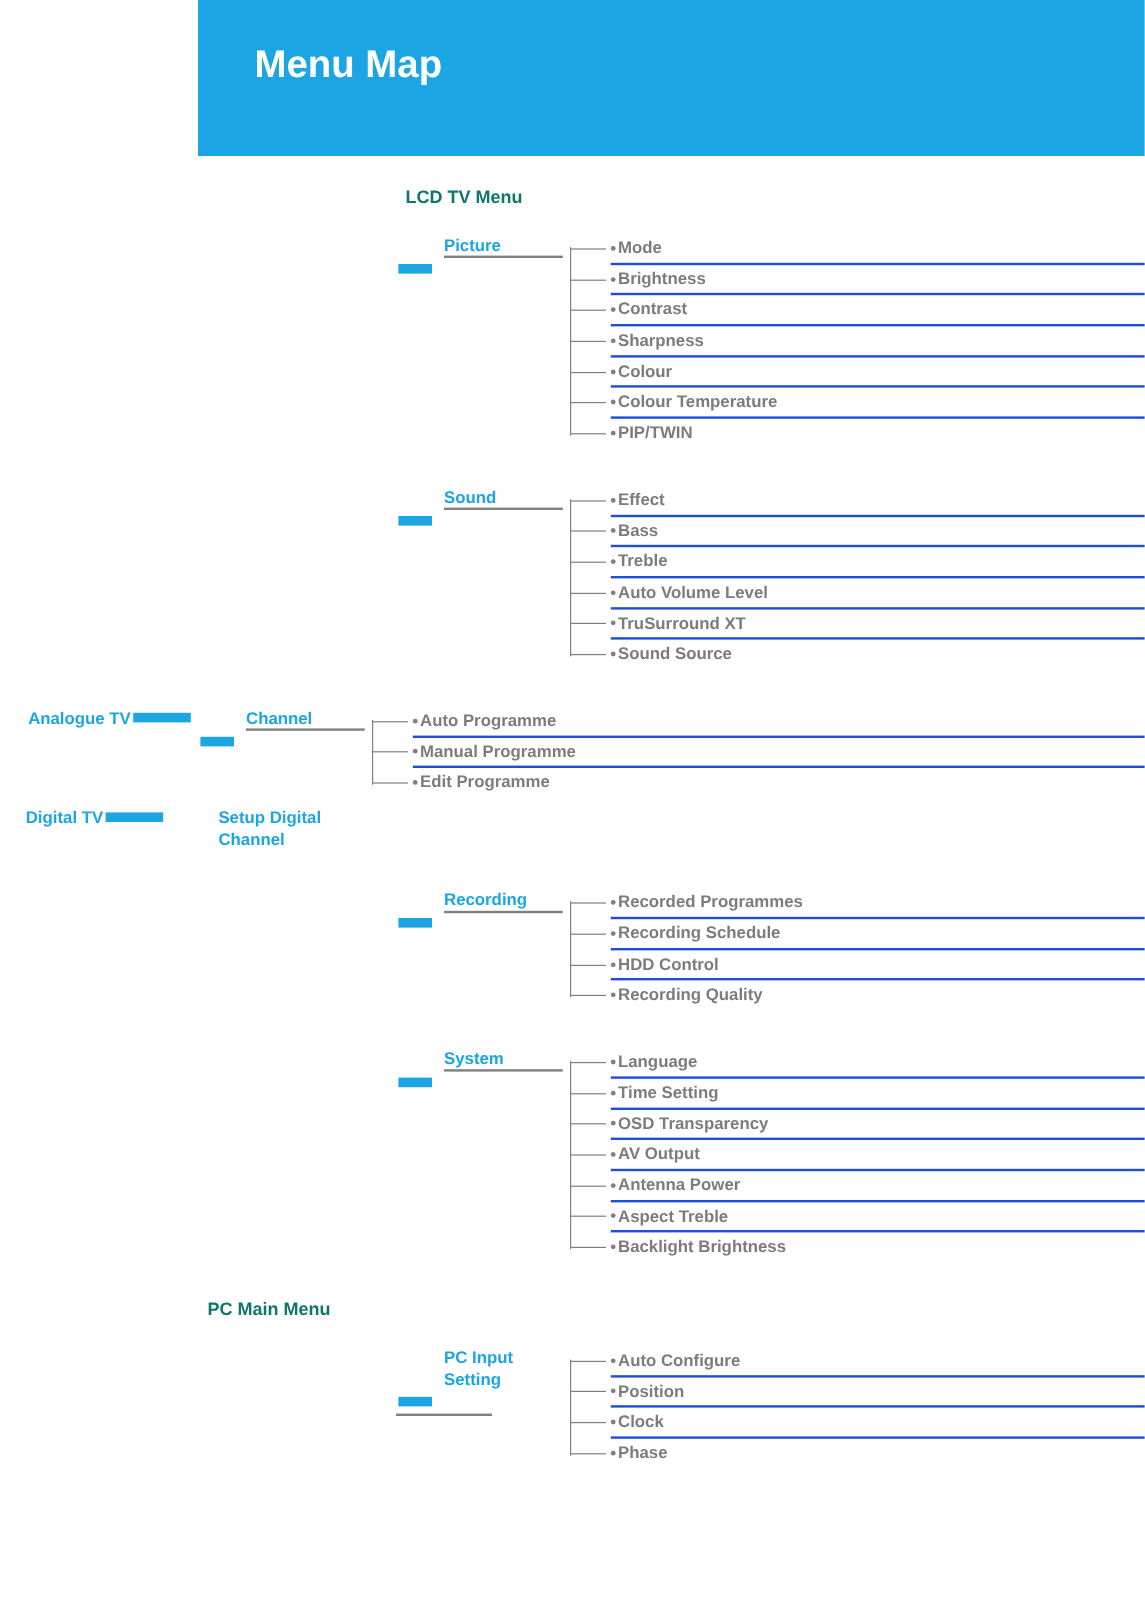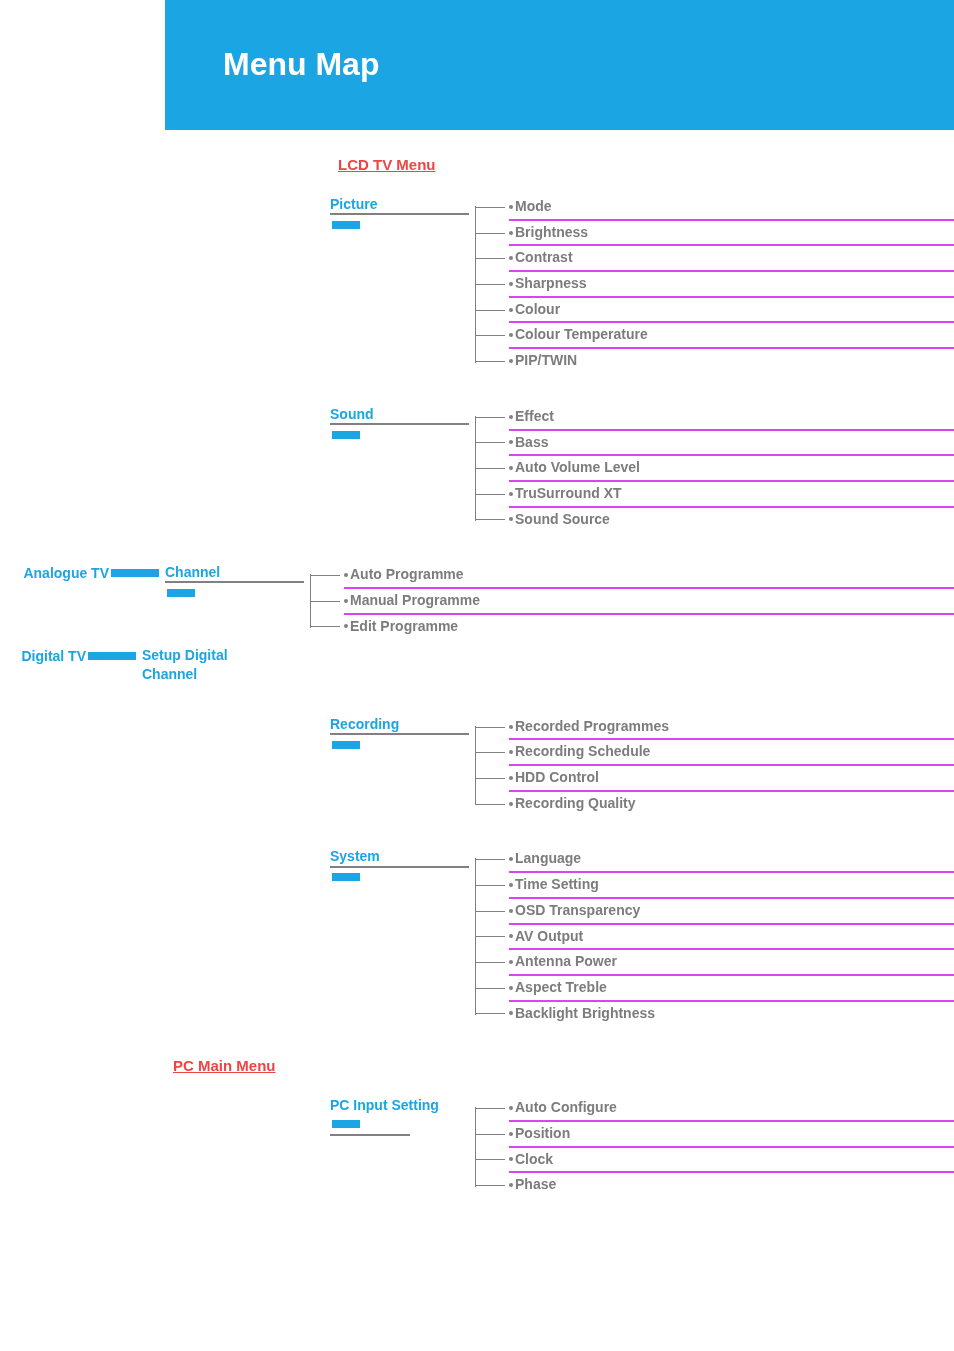--- a/index.html
+++ b/index.html
@@ -13,34 +13,33 @@
     background: #1ba5e2;
     margin-left: 165px;
     width: 789px;
     height: 130px;
     padding: 28px 0 0 40px;
   }
   .banner h1 {
     color: #fff;
     font-size: 32px;
     font-weight: 700;
-    margin: 18px;
+    margin: 7px;
   }
   .content {
     position: relative;
     margin-left: 165px;
     width: 789px;
     padding-top: 26px;
   }
   .section-heading {
-    color: #ef4444;
+    color: #0f766e;
     font-size: 15px;
     font-weight: 700;
     margin: 0 0 22px 173px;
-    text-decoration: underline;
   }
   .map {
     position: relative;
   }
   .row {
     display: flex;
     align-items: flex-start;
     margin-bottom: 8px;
   }
   .tv-col {
@@ -67,37 +66,38 @@
     width: 145px;
     padding-right: 6px;
   }
   .cat-label {
     color: #1ba5e2;
     font-weight: 700;
     font-size: 14px;
     line-height: 1.3;
     display: block;
     border-bottom: 2px solid #808080;
+    margin-left: 40px;
   }
   .cat-bar {
     display: inline-block;
     width: 28px;
     height: 8px;
     background: #1ba5e2;
     vertical-align: middle;
     margin-left: 2px;
   }
   .items-col {
     flex: 1;
     padding-left: 34px;
     position: relative;
   }
   .item {
     position: relative;
-    border-bottom: 2px solid #d946ef;
+    border-bottom: 2px solid #1d4ed8;
     color: #7c7c7c;
     font-weight: 700;
     font-size: 14px;
     padding: 1px 0 1px 6px;
     margin-bottom: 0;
     line-height: 1.55;
   }
   .item.noborder { border-bottom: none; }
   .item::before {
     content: "";
@@ -163,20 +163,21 @@
 
     <div class="row">
       <div class="tv-col"></div>
       <div class="cat-col">
         <span class="cat-label">Sound</span><span class="cat-bar"></span>
       </div>
       <div class="items-col">
         <div class="bracket"></div>
         <div class="item">Effect</div>
         <div class="item">Bass</div>
+        <div class="item">Treble</div>
         <div class="item">Auto Volume Level</div>
         <div class="item">TruSurround XT</div>
         <div class="item noborder">Sound Source</div>
       </div>
     </div>
 
     <div class="gap"></div>
 
     <div class="row" style="position:relative; margin-left:-165px; padding-left:0;">
       <div class="tv-col" style="width:165px;">

